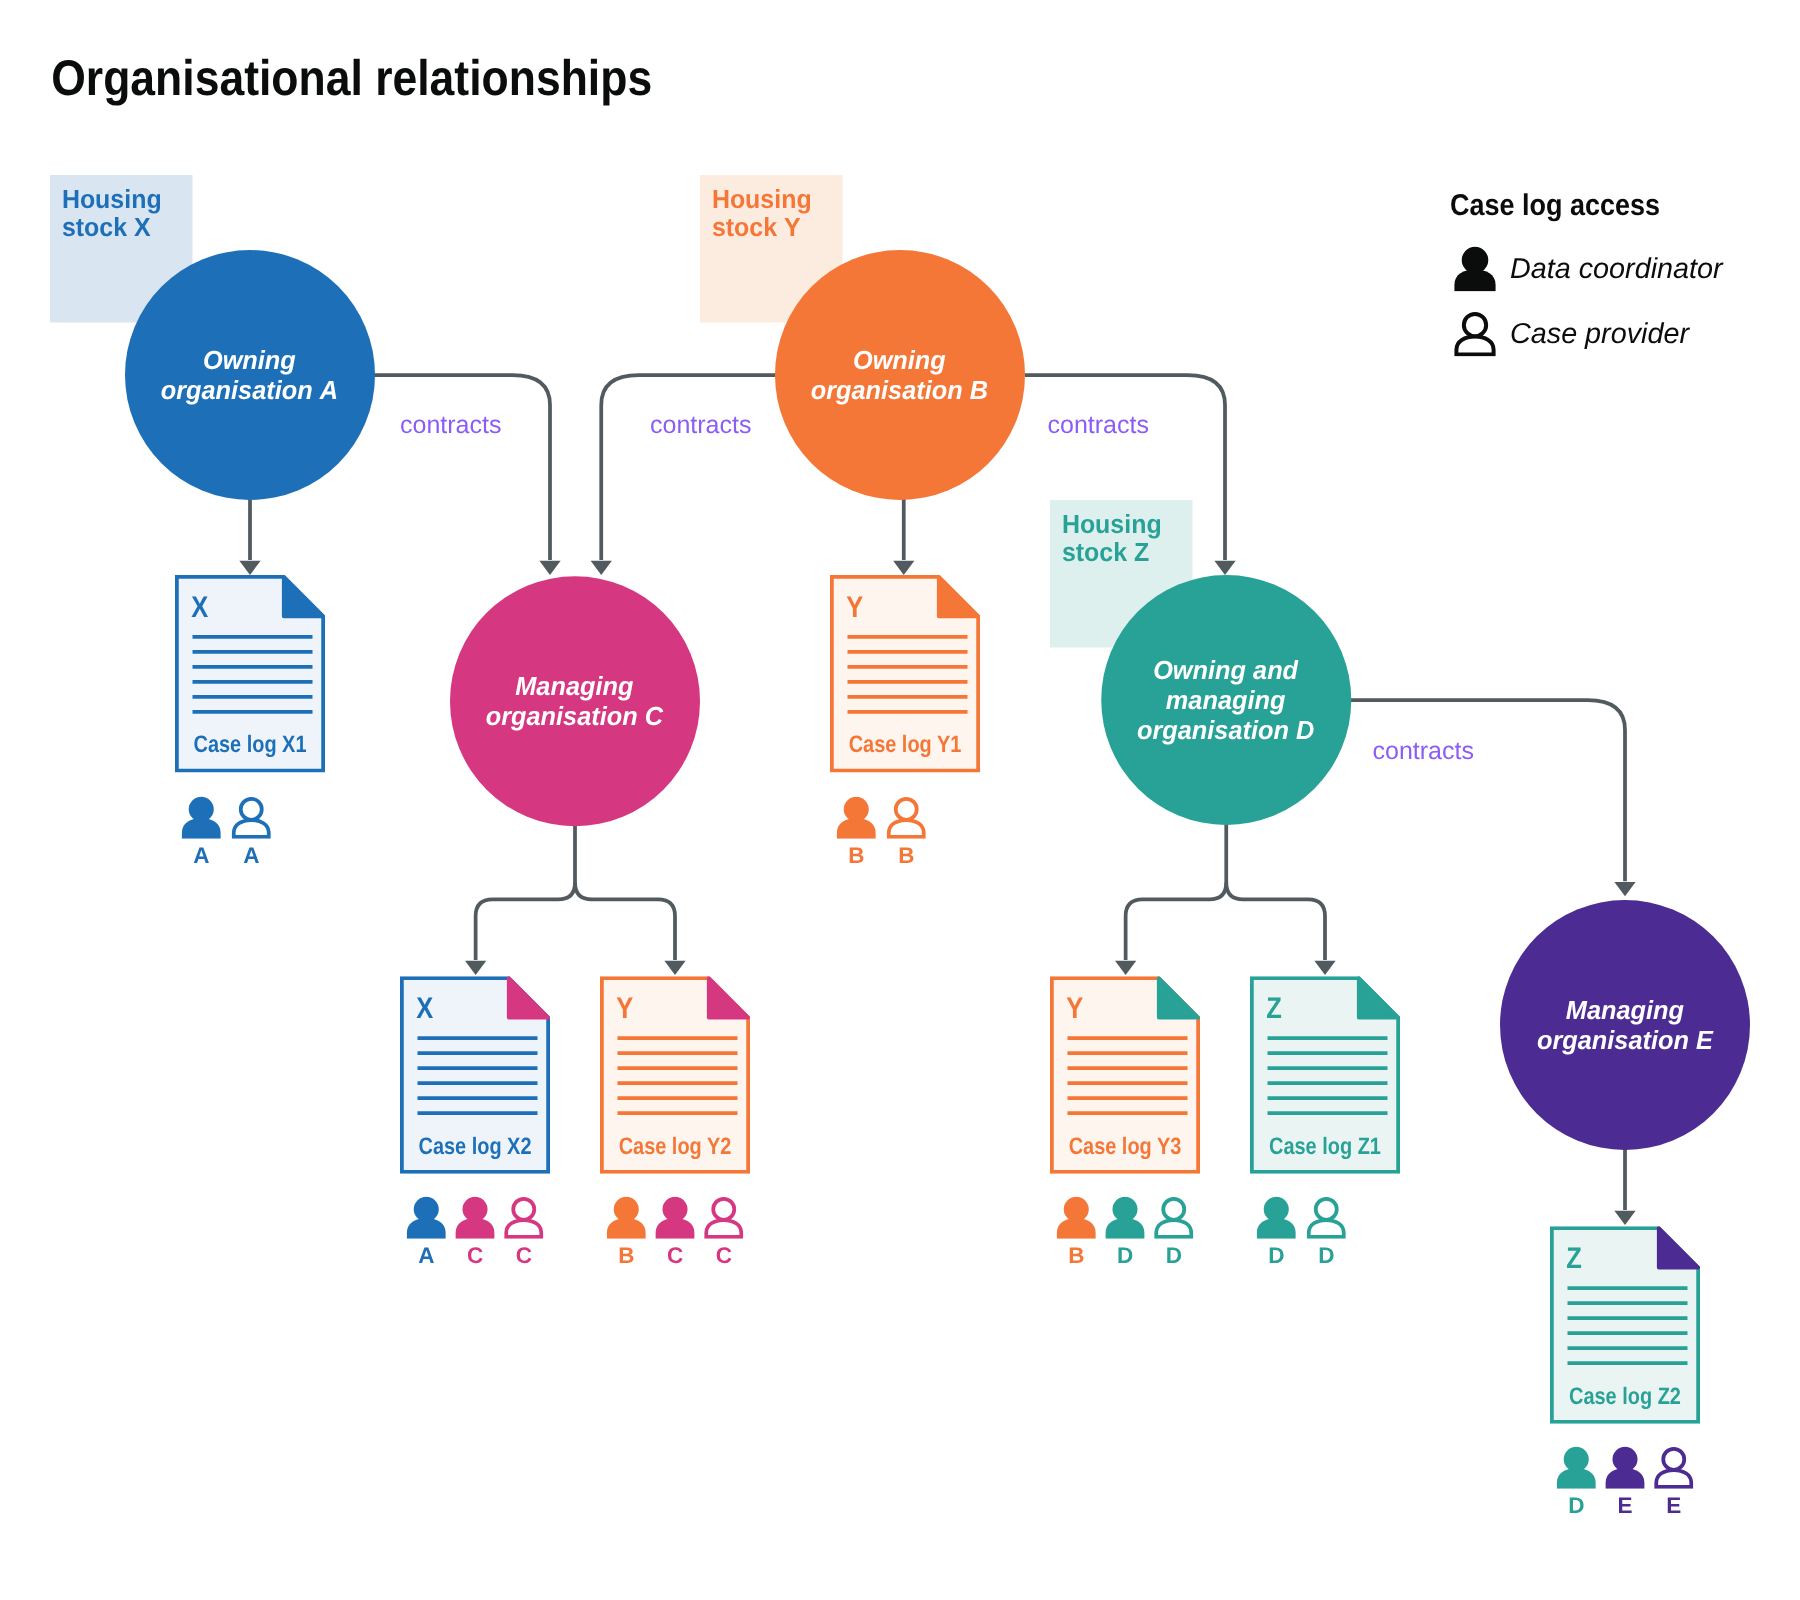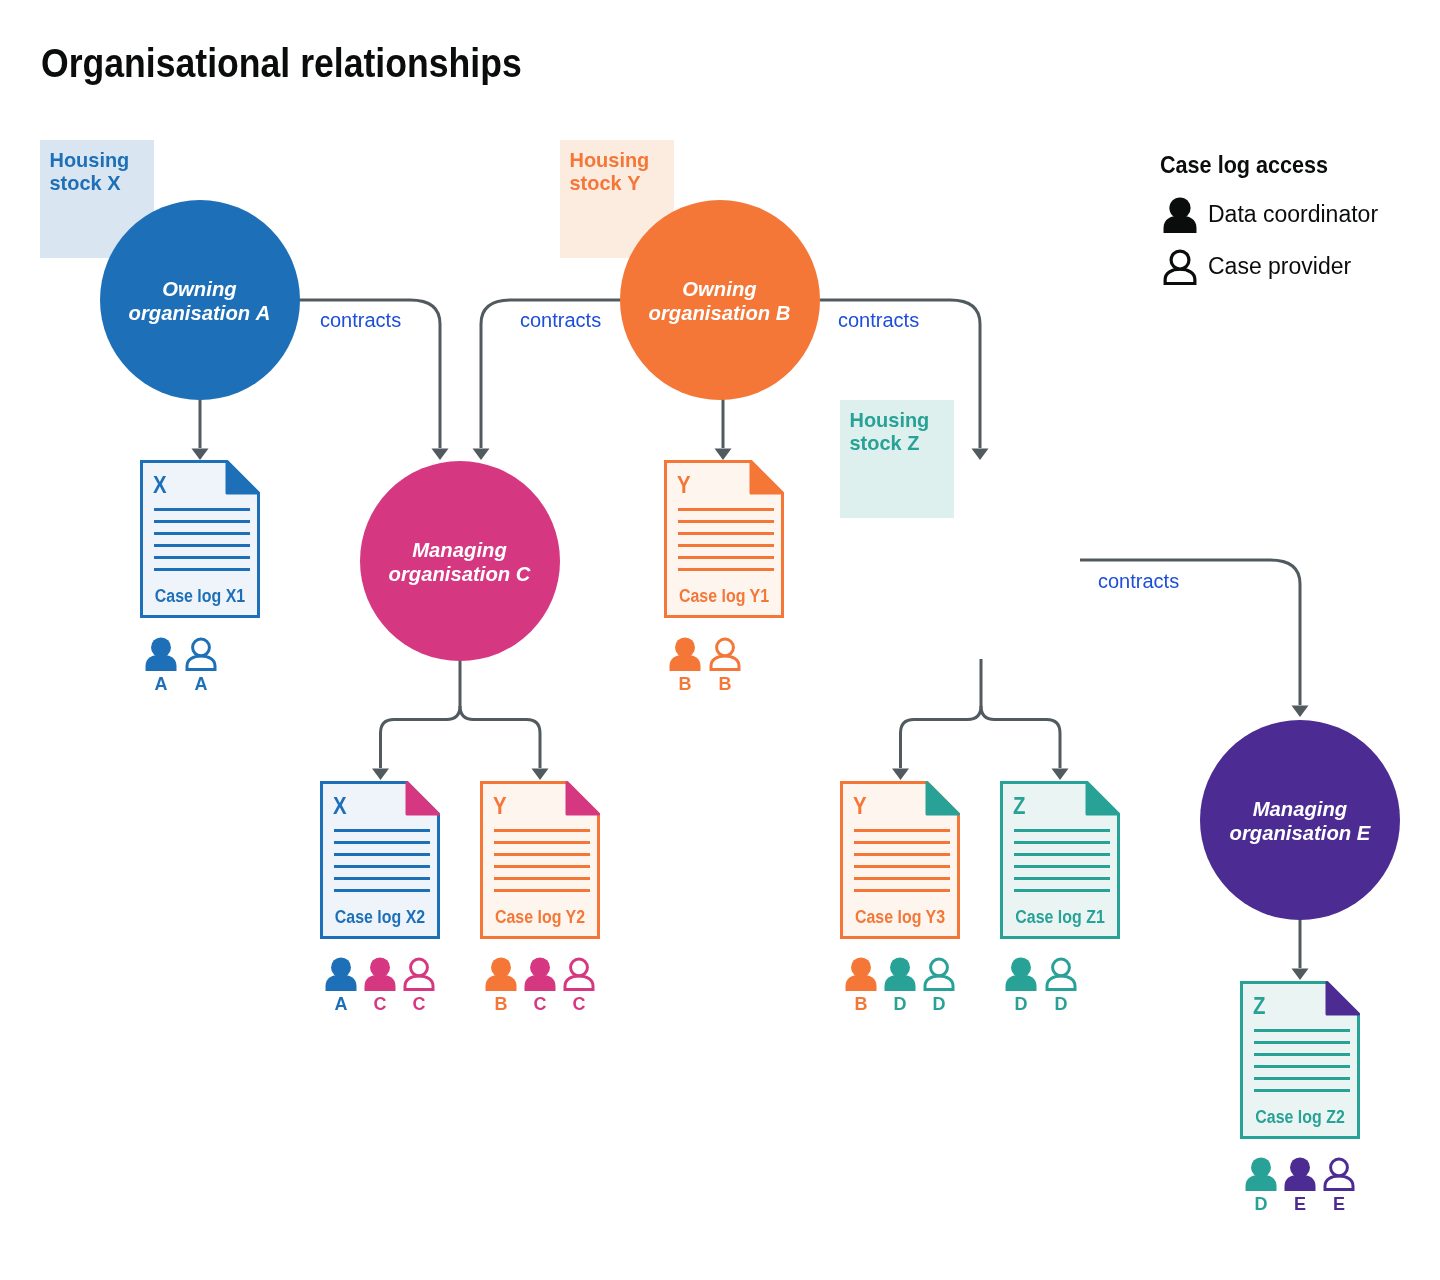--- a/index.html
+++ b/index.html
@@ -10,23 +10,23 @@
      transform:scaleX(.89); transform-origin:0 0; white-space:nowrap; letter-spacing:0; }
 .housing { width:120px; height:118px; padding:8px 0 0 10px; font-weight:bold;
     font-size:21px; line-height:23px; transform:scaleX(.95); transform-origin:0 0; }
 .circle { width:200px; height:200px; border-radius:50%; display:flex;
     align-items:center; justify-content:center;font-style:italic; }
 .ctext { color:#fff; font-weight:bold; font-size:21px; line-height:24px;
     text-align:center; transform:scaleX(.965); white-space:nowrap; }
 .doc { }
 .person { }
 .plabel { width:40px; text-align:center; font-weight:bold; font-size:18px; line-height:18px; }
-.contracts { font-size:20px; color:#1d4ed8; line-height:20px; }
+.contracts { font-size:20px; color:#8b5cf6; line-height:20px;margin-top:20px; }
 .legend-h { font-size:24px; font-weight:bold; color:#0b0c0c; transform:scaleX(.9); transform-origin:0 0; white-space:nowrap; }
-.legend-t { font-size:23px; color:#0b0c0c; white-space:nowrap; }
+.legend-t { font-size:23px; color:#0b0c0c; white-space:nowrap;font-style:italic; }
 </style></head>
 <body>
 <div id="page">
 <svg class="arrows" width="1440" height="1280" viewBox="0 0 1440 1280">
       <path d="M200,399 V448" fill="none" stroke="#505a5f" stroke-width="3"></path>
       <path d="M191.5,448.5 L208.5,448.5 L200,460 Z" fill="#505a5f" stroke="none"></path>
       <path d="M299,300 H410 Q440,300 440,324 V448" fill="none" stroke="#505a5f" stroke-width="3"></path>
       <path d="M431.5,448.5 L448.5,448.5 L440,460 Z" fill="#505a5f" stroke="none"></path>
       <path d="M621,300 H511 Q481,300 481,324 V448" fill="none" stroke="#505a5f" stroke-width="3"></path>
       <path d="M472.5,448.5 L489.5,448.5 L481,460 Z" fill="#505a5f" stroke="none"></path>
@@ -55,20 +55,23 @@
 
 <div class="circle" style="left:100px;top:200px;background:#1d70b8;padding-top:2px">
       <div class="ctext">Owning<br>organisation&nbsp;A</div>
     </div>
 <div class="circle" style="left:620px;top:200px;background:#f47738;padding-top:2px">
       <div class="ctext">Owning<br>organisation&nbsp;B</div>
     </div>
 <div class="circle" style="left:360px;top:461px;background:#d53880;padding-top:2px">
       <div class="ctext">Managing<br>organisation&nbsp;C</div>
     </div>
+<div class="circle" style="left:881px;top:460px;background:#28a197;padding-top:2px">
+      <div class="ctext">Owning&nbsp;and<br>managing<br>organisation&nbsp;D</div>
+    </div>
 <div class="circle" style="left:1200px;top:720px;background:#4c2c92;padding-top:2px">
       <div class="ctext">Managing<br>organisation&nbsp;E</div>
     </div>
 
 <div class="contracts" style="left:320px;top:310px">contracts</div>
 <div class="contracts" style="left:520px;top:310px">contracts</div>
 <div class="contracts" style="left:838px;top:310px">contracts</div>
 <div class="contracts" style="left:1098px;top:571px">contracts</div>
 
 <svg class="doc" style="left:140px;top:460px" width="120" height="158" viewBox="0 0 120 158">

